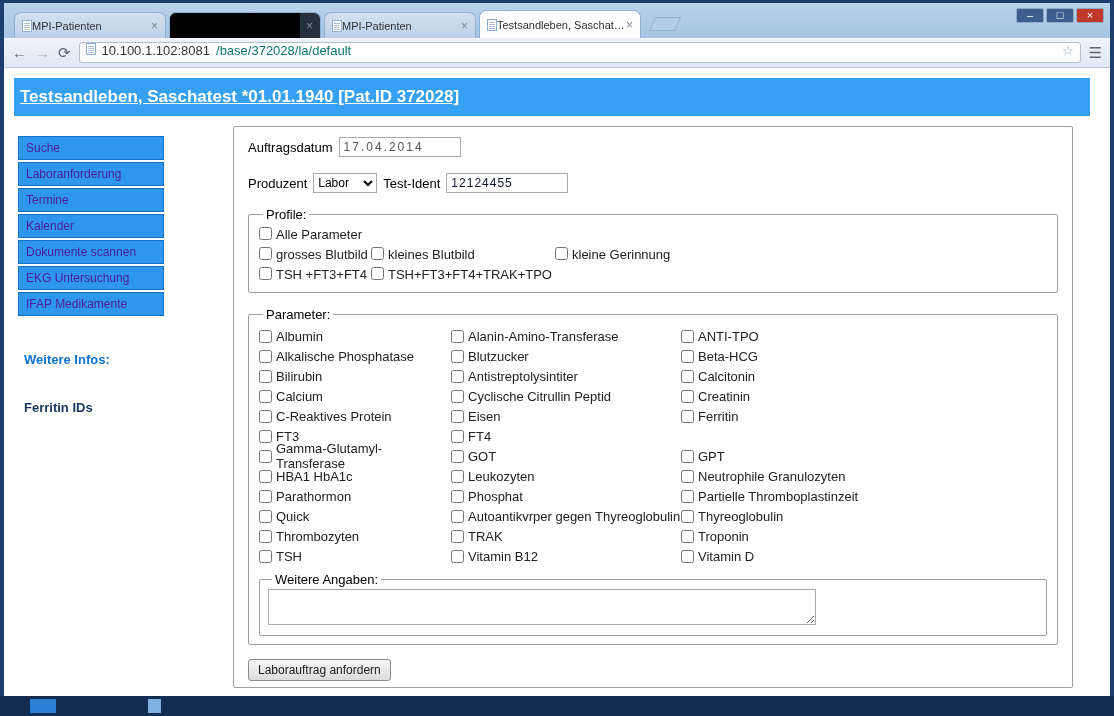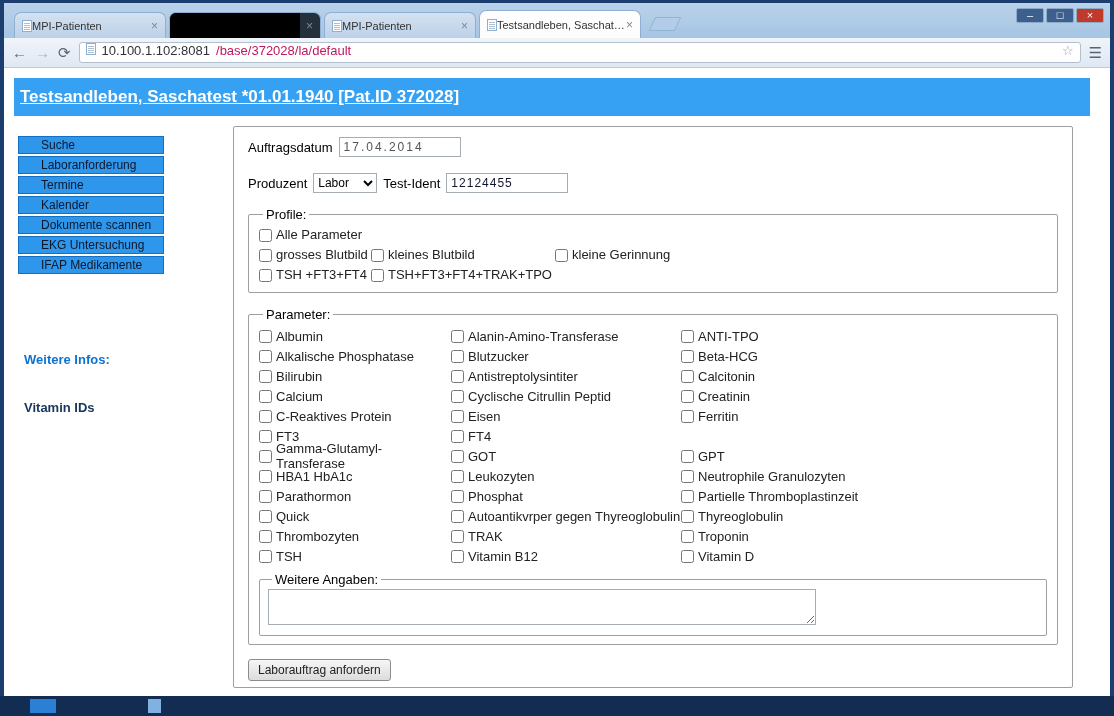--- a/index.html
+++ b/index.html
@@ -24,45 +24,45 @@
 
   .doc-icon { width:10px; height:12px; background:#fff; border:1px solid #8fafd2; position:relative; flex:0 0 auto; }
   .doc-icon::before { content:""; position:absolute; left:1px; right:1px; top:2px; height:1px; background:#aebfd2; box-shadow:0 2px 0 #aebfd2, 0 4px 0 #aebfd2, 0 6px 0 #aebfd2; }
 
   
   .navbar { height:30px; background:linear-gradient(#f0f4fa,#dfe8f3); border-bottom:1px solid #c0cbd8; display:flex; align-items:center; padding:0 8px; gap:8px; flex:0 0 auto; }
   .nav-icon { font-size:15px; color:#596573; cursor:pointer; }
   .nav-icon.disabled { color:#a9b3be; }
   .addressbar { flex:1; height:21px; background:#fff; border:1px solid #b2bfce; border-radius:3px; display:flex; align-items:flex-start; gap:6px; padding:0 6px; font-size:13px; cursor:text; }
   .url-host { color:#303336; }
-  .url-path { color:#be185d; }
+  .url-path { color:#0f766e; }
   .star { margin-left:auto; color:#97a1ab; font-size:13px; cursor:pointer; }
 
   
   .content { flex:1; position:relative; background:#fff; overflow:hidden; font-size:13px; }
   .page-header { position:absolute; left:10px; right:20px; top:10px; height:38px; background:#36a0f2; display:flex; align-items:center; padding:0 6px; }
   .page-header a { color:#fff; font-size:17px; font-weight:bold; text-decoration:underline; cursor:pointer; }
   .sidebar { position:absolute; left:14px; top:68px; width:146px; }
-  .sidebar-btn { height:18px; margin-bottom:2px; background:#2e97ec; border:1px solid #1470c2; color:#0f172a; font-size:12px; display:flex; align-items:center; padding-left:22px; cursor:pointer; }
+  .sidebar-btn { height:24px; margin-bottom:2px; background:#2e97ec; border:1px solid #1470c2; color:#4c1d95; font-size:12px; display:flex; align-items:center; padding-left:7px; cursor:pointer; }
   .weitere-infos { position:absolute; left:20px; top:284px; color:#0e72d2; font-weight:bold; font-size:13px; }
   .weitere-ids { position:absolute; left:20px; top:332px; color:#17365d; font-weight:bold; font-size:13px; }
 
   fieldset { border:1px solid #9f9f9f; border-radius:2px; }
   legend { font-size:13px; padding:0 3px; margin-left:4px; color:#000; }
   .main-fieldset { position:absolute; left:229px; top:58px; width:840px; bottom:8px; padding:4px 14px; }
   .legend-link { color:#1f57c5; text-decoration:underline; cursor:pointer; }
   .form-row { display:flex; align-items:center; gap:6px; font-size:13px; }
   .form-row.r1 { margin-top:6px; }
   .form-row.r2 { margin-top:16px; }
   input.txt { height:20px; border:1px solid #a5acb2; font-size:12px; padding:0 4px; font-family:inherit; }
   input.date { width:122px; letter-spacing:2px; color:#555; }
   input.ident { width:122px; letter-spacing:1px; color:#0f172a; }
   select { height:20px; width:64px; font-size:12px; border:1px solid #a5acb2; background:#fff; font-family:inherit; }
   fieldset.sub { margin-top:14px; padding:2px 10px 8px; }
-  .cb { display:inline-flex; align-items:flex-end; font-size:13px; color:#222; cursor:pointer; }
+  .cb { display:inline-flex; align-items:flex-start; font-size:13px; color:#222; cursor:pointer; }
   .cb input { width:13px; height:13px; margin:0 4px 0 0; }
   .p-row { height:20px; display:grid; align-items:center; }
   .p-row.r2g { grid-template-columns:112px 184px auto; }
   .p-row.r3g { grid-template-columns:112px auto; }
   .param-grid { display:grid; grid-template-columns:192px 230px 1fr; padding-top:2px; }
   .pcol .cb, .pcol .spacer { height:20px; display:flex; align-items:center; }
   .spacer { visibility:hidden; }
   fieldset.angaben { margin-top:6px; padding:2px 8px 10px; }
   textarea { width:548px; height:36px; border:1px solid #a5acb2; font-family:inherit; font-size:13px; resize:both; display:block; }
   button.submit { margin-top:14px; font-size:12px; font-family:inherit; padding:3px 9px; background:linear-gradient(#f6f6f6,#dcdcdc); border:1px solid #8c8c8c; border-radius:3px; color:#222; cursor:pointer; }
@@ -128,21 +128,21 @@
       <div class="sidebar">
         <div class="sidebar-btn">Suche</div>
         <div class="sidebar-btn">Laboranforderung</div>
         <div class="sidebar-btn">Termine</div>
         <div class="sidebar-btn">Kalender</div>
         <div class="sidebar-btn">Dokumente scannen</div>
         <div class="sidebar-btn">EKG Untersuchung</div>
         <div class="sidebar-btn">IFAP Medikamente</div>
       </div>
       <div class="weitere-infos">Weitere Infos:</div>
-      <div class="weitere-ids">Vitamin IDs</div>
+      <div class="weitere-ids">Ferritin IDs</div>
 
       <fieldset class="main-fieldset">
 
         <div class="form-row r1">
           <label>Auftragsdatum</label>
           <input class="txt date" value="17.04.2014" style="">
         </div>
 
         <div class="form-row r2">
           <label>Produzent</label>

